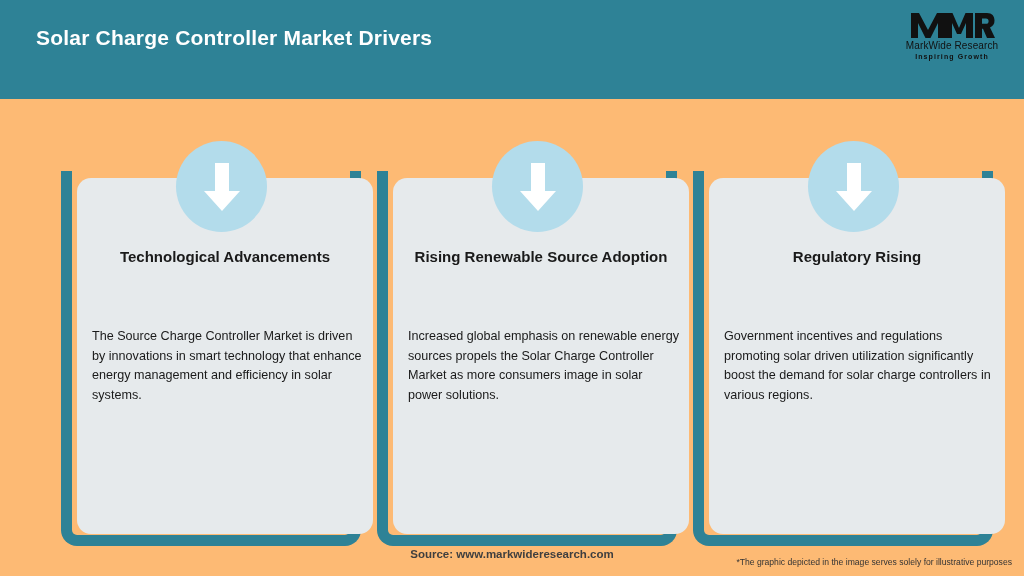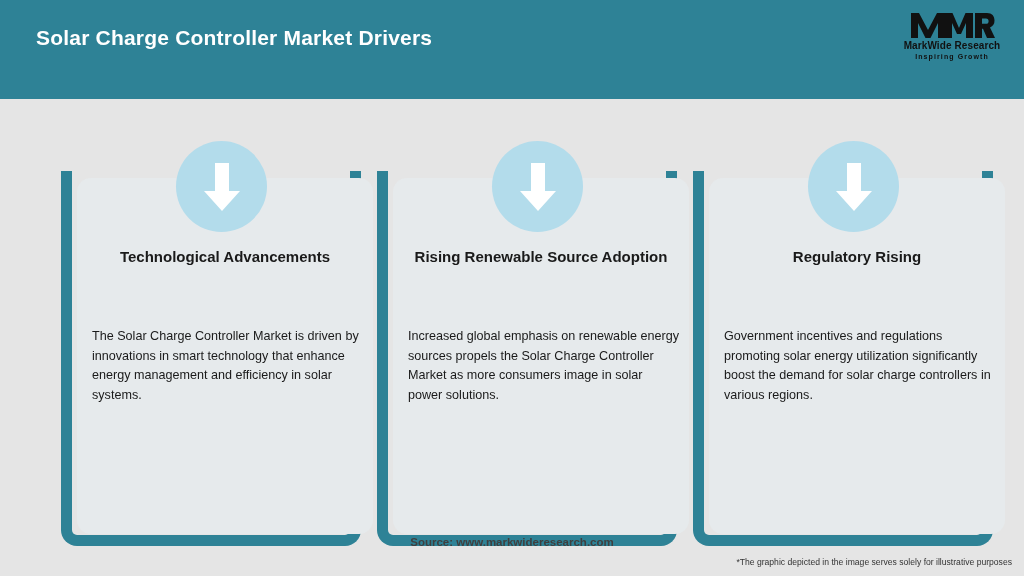--- a/index.html
+++ b/index.html
@@ -10,21 +10,21 @@
     height: 576px;
     background: #ffffff;
     font-family: "Liberation Sans", sans-serif;
     overflow: hidden;
   }
 
   .slide {
     position: relative;
     width: 1024px;
     height: 576px;
-    background: #e5e5e5;
+    background: #fdba74;
   }
 
   
   .header {
     position: absolute;
     left: 0;
     top: 0;
     width: 1024px;
     height: 99px;
     background: #2e8296;
@@ -52,21 +52,21 @@
     align-items: center;
     justify-content: flex-start;
   }
   .logo-mark {
     display: block;
     width: 86px;
     height: 30px;
   }
   .logo-name {
     font-size: 10px;
-    font-weight: bold;
+    font-weight: normal;
     color: #111111;
     letter-spacing: 0.1px;
     line-height: 12px;
     white-space: nowrap;
   }
   .logo-tag {
     font-size: 7px;
     font-weight: bold;
     color: #111111;
     letter-spacing: 1.1px;
@@ -154,21 +154,21 @@
     text-align: left;
     font-size: 12.6px;
     color: #1a1a1a;
     line-height: 19.5px;
   }
 
   
   .source {
     position: absolute;
     left: 0;
-    top: 536px;
+    top: 548px;
     width: 1024px;
     text-align: center;
     font-size: 11.5px;
     font-weight: bold;
     color: #3f3f3f;
   }
 
   .disclaimer {
     position: absolute;
     right: 12px;
@@ -201,21 +201,21 @@
 
     <div class="card-wrap c1">
       <div class="bracket"></div>
       <div class="panel"></div>
       <div class="badge">
         <svg width="46" height="56" viewBox="0 0 46 56">
           <path d="M16 4 L30 4 L30 32 L41 32 L23 52 L5 32 L16 32 Z" fill="#ffffff"></path>
         </svg>
       </div>
       <div class="card-title">Technological Advancements</div>
-      <div class="card-body">The Solar Charge Controller Market is driven by innovations in smart technology that enhance energy management and efficiency in solar systems.</div>
+      <div class="card-body">The Source Charge Controller Market is driven by innovations in smart technology that enhance energy management and efficiency in solar systems.</div>
     </div>
 
     <div class="card-wrap c2">
       <div class="bracket"></div>
       <div class="panel"></div>
       <div class="badge">
         <svg width="46" height="56" viewBox="0 0 46 56">
           <path d="M16 4 L30 4 L30 32 L41 32 L23 52 L5 32 L16 32 Z" fill="#ffffff"></path>
         </svg>
       </div>
@@ -225,21 +225,21 @@
 
     <div class="card-wrap c3">
       <div class="bracket"></div>
       <div class="panel"></div>
       <div class="badge">
         <svg width="46" height="56" viewBox="0 0 46 56">
           <path d="M16 4 L30 4 L30 32 L41 32 L23 52 L5 32 L16 32 Z" fill="#ffffff"></path>
         </svg>
       </div>
       <div class="card-title">Regulatory Rising</div>
-      <div class="card-body">Government incentives and regulations promoting solar energy utilization significantly boost the demand for solar charge controllers in various regions.</div>
+      <div class="card-body">Government incentives and regulations promoting solar driven utilization significantly boost the demand for solar charge controllers in various regions.</div>
     </div>
 
   </div>
 
   <div class="source">Source: www.markwideresearch.com</div>
 
   <div class="disclaimer">*The graphic depicted in the image serves solely for illustrative purposes</div>
 
 </div>
 

